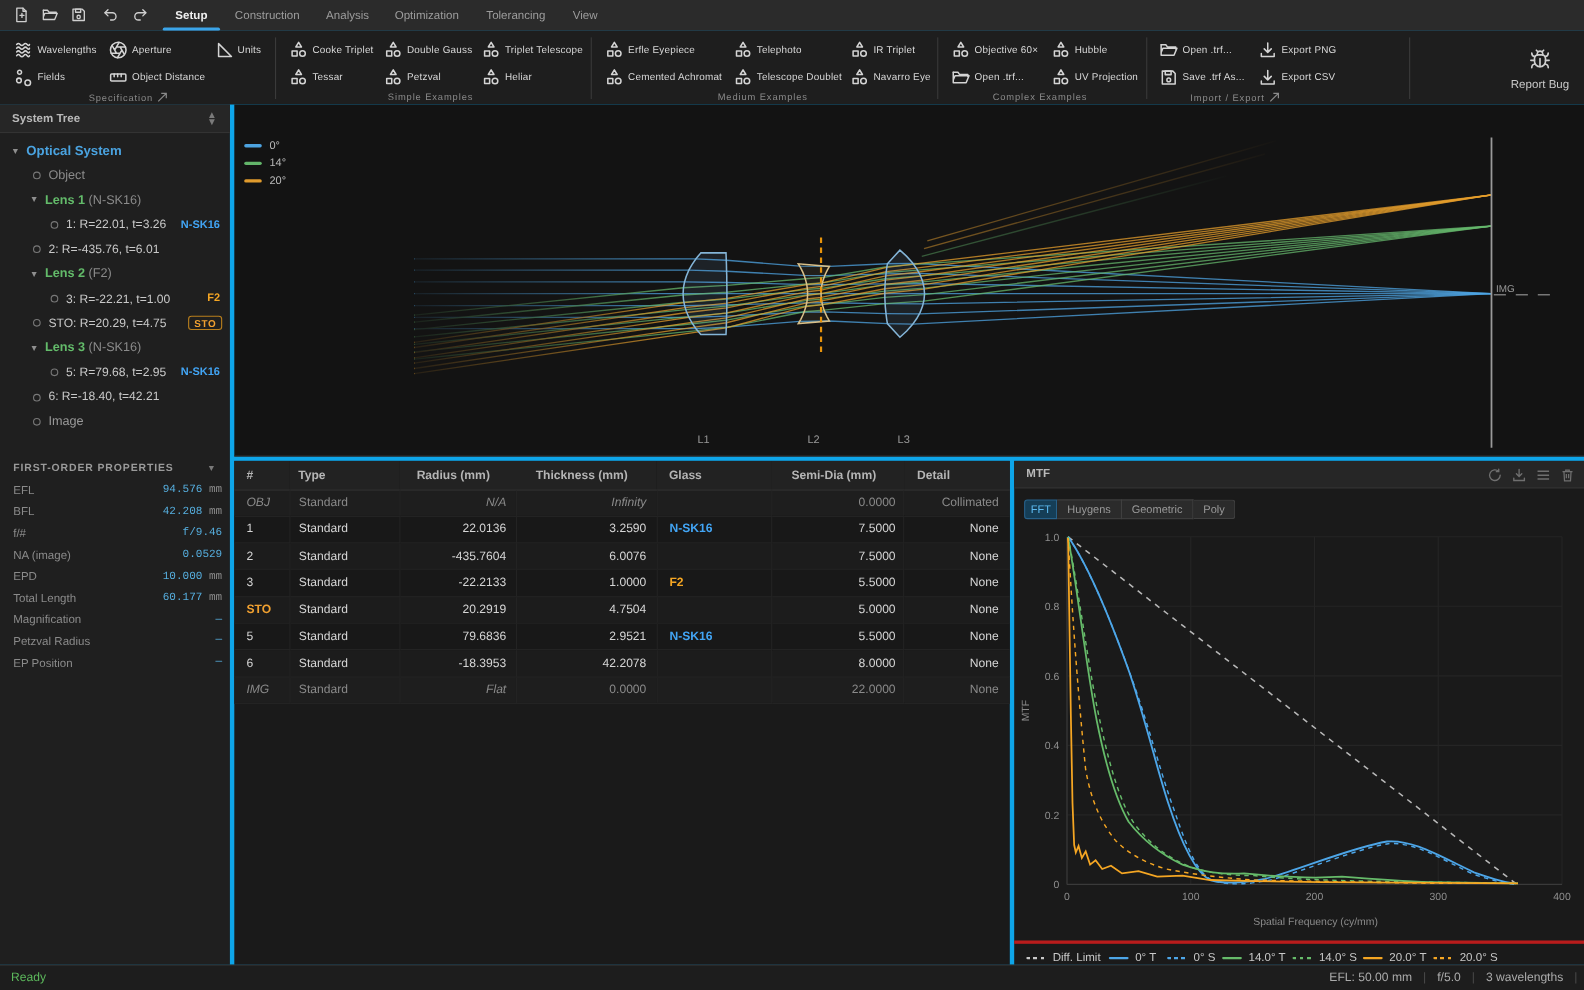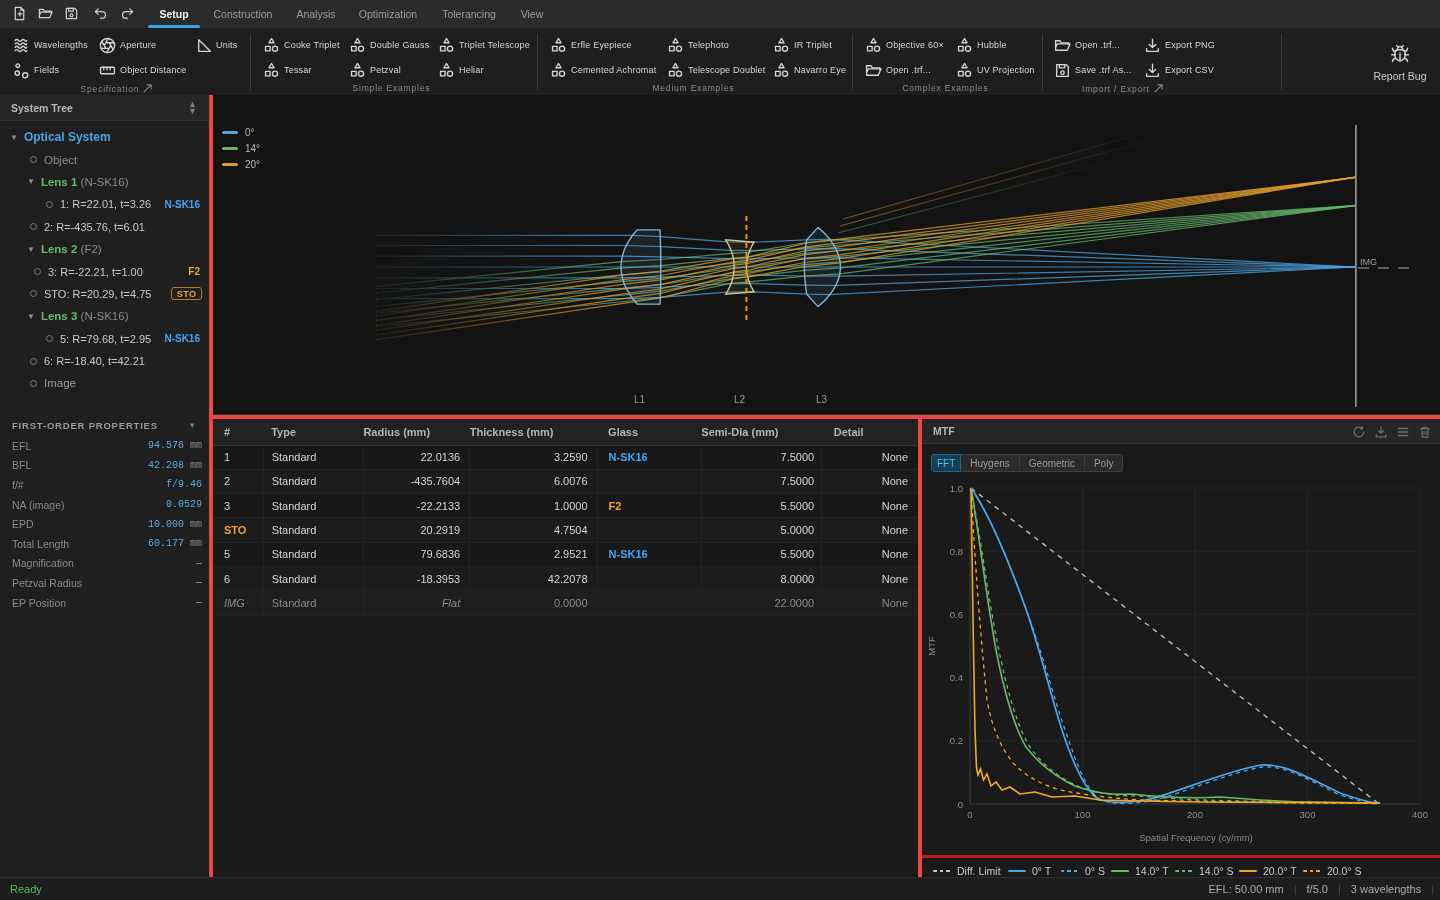--- a/index.html
+++ b/index.html
@@ -1,15 +1,15 @@
 <!DOCTYPE html>
 <html><head><meta charset="utf-8"><style>
 * { margin:0; padding:0; box-sizing:border-box; }
 html,body { width:1440px; height:900px; overflow:hidden; background:#111; font-family:"Liberation Sans",sans-serif; }
-#app { position:relative; width:1440px; height:900px; background:#ef4444; }
+#app { position:relative; width:1440px; height:900px; background:#0ea5e9; }
 
 #menubar { position:absolute; left:0; top:0; width:1440px; height:28px; background:#2b2b2b; }
 .mico { position:absolute; top:6px; }
 .mico svg { stroke:#cfcfcf; }
 .mitem { position:absolute; top:0; height:28px; line-height:28px; font-size:10.5px; color:#9c9c9c; text-align:center; }
 .mitem.active { color:#efefef; font-weight:bold; }
 .underline { position:absolute; left:148px; top:25px; width:52px; height:3px; background:#3ba4e8; border-radius:2px; }
 
 #ribbon { position:absolute; left:0; top:28px; width:1440px; height:67px; background:#1e1e1e; }
 .rb { position:absolute; height:18px; display:flex; align-items:center; white-space:nowrap; }
@@ -80,21 +80,21 @@
 #stable tr.obj td.c0, #stable tr.img td.c0 { font-style:italic; }
 #stable tr.sto td.c0 { color:#f0a030; font-weight:bold; }
 .c0 { width:50px; text-align:left; padding-left:11px; }
 .c1 { width:100px; text-align:left; padding-left:8px; }
 .c2 { width:106px; text-align:right; padding-right:9px; }
 .c3 { width:127px; text-align:right; padding-right:9px; }
 .c4 { width:104px; text-align:left; padding-left:11px; }
 .c5 { width:120px; text-align:right; padding-right:7px; }
 .c6 { width:96px; text-align:right; padding-right:10px; }
 th.c0,th.c1 { text-align:left; }
-th.c2,th.c3,th.c5 { text-align:left; }
+th.c2,th.c3,th.c5 { text-align:center; }
 th.c4 { text-align:left; }
 th.c6 { text-align:left; padding-left:12px;margin-top:23px; }
 .it { font-style:italic; color:#8a8a8a; }
 #stable td.gb { color:#42a5f5; font-weight:bold; }
 #stable td.go { color:#f5a623; font-weight:bold; }
 
 #pmtf { left:922px; top:419px; width:518px; height:458px; }
 .tabs { position:absolute; left:9px; top:35px; display:flex; }
 .tab { height:18px; line-height:17px; padding:0 9px; font-size:10px; color:#9a9a9a; background:#2b2b2b; border:1px solid #3f3f3f; border-left:none; }
 .tab:first-child { border-left:1px solid #3f3f3f; border-radius:3px 0 0 3px; }
@@ -393,21 +393,21 @@
         </div>
 <div class="trow" style="padding-left:30px">
           <span class="circ"></span>
           <span class="t-surf">2: R=-435.76, t=6.01</span>
         </div>
 <div class="trow" style="padding-left:27px">
           <span class="tri">▼</span>
           <span class="t-lens">Lens 2</span>
           <span class="t-dim">&nbsp;(F2)</span>
         </div>
-<div class="trow" style="padding-left:34px">
+<div class="trow" style="padding-left:46px">
           <span class="circ"></span>
           <span class="t-surf">3: R=-22.21, t=1.00</span>
           <span class="tag-o">F2</span>
         </div>
 <div class="trow" style="padding-left:30px">
           <span class="circ"></span>
           <span class="t-surf">STO: R=20.29, t=4.75</span>
           <span class="tag-sto">STO</span>
         </div>
 <div class="trow" style="padding-left:27px">
@@ -548,20 +548,29 @@
   <tbody>
           <tr>
             <th class="c0">#</th>
             <th class="c1">Type</th>
             <th class="c2">Radius (mm)</th>
             <th class="c3">Thickness (mm)</th>
             <th class="c4">Glass</th>
             <th class="c5">Semi-Dia (mm)</th>
             <th class="c6">Detail</th>
           </tr>
+  <tr class="obj">
+            <td class="c0">OBJ</td>
+            <td class="c1">Standard</td>
+            <td class="c2 it">N/A</td>
+            <td class="c3 it">Infinity</td>
+            <td class="c4 "></td>
+            <td class="c5">0.0000</td>
+            <td class="c6">Collimated</td>
+          </tr>
 <tr class="odd">
             <td class="c0">1</td>
             <td class="c1">Standard</td>
             <td class="c2 ">22.0136</td>
             <td class="c3 ">3.2590</td>
             <td class="c4 gb">N-SK16</td>
             <td class="c5">7.5000</td>
             <td class="c6">None</td>
           </tr>
 <tr class="even">

